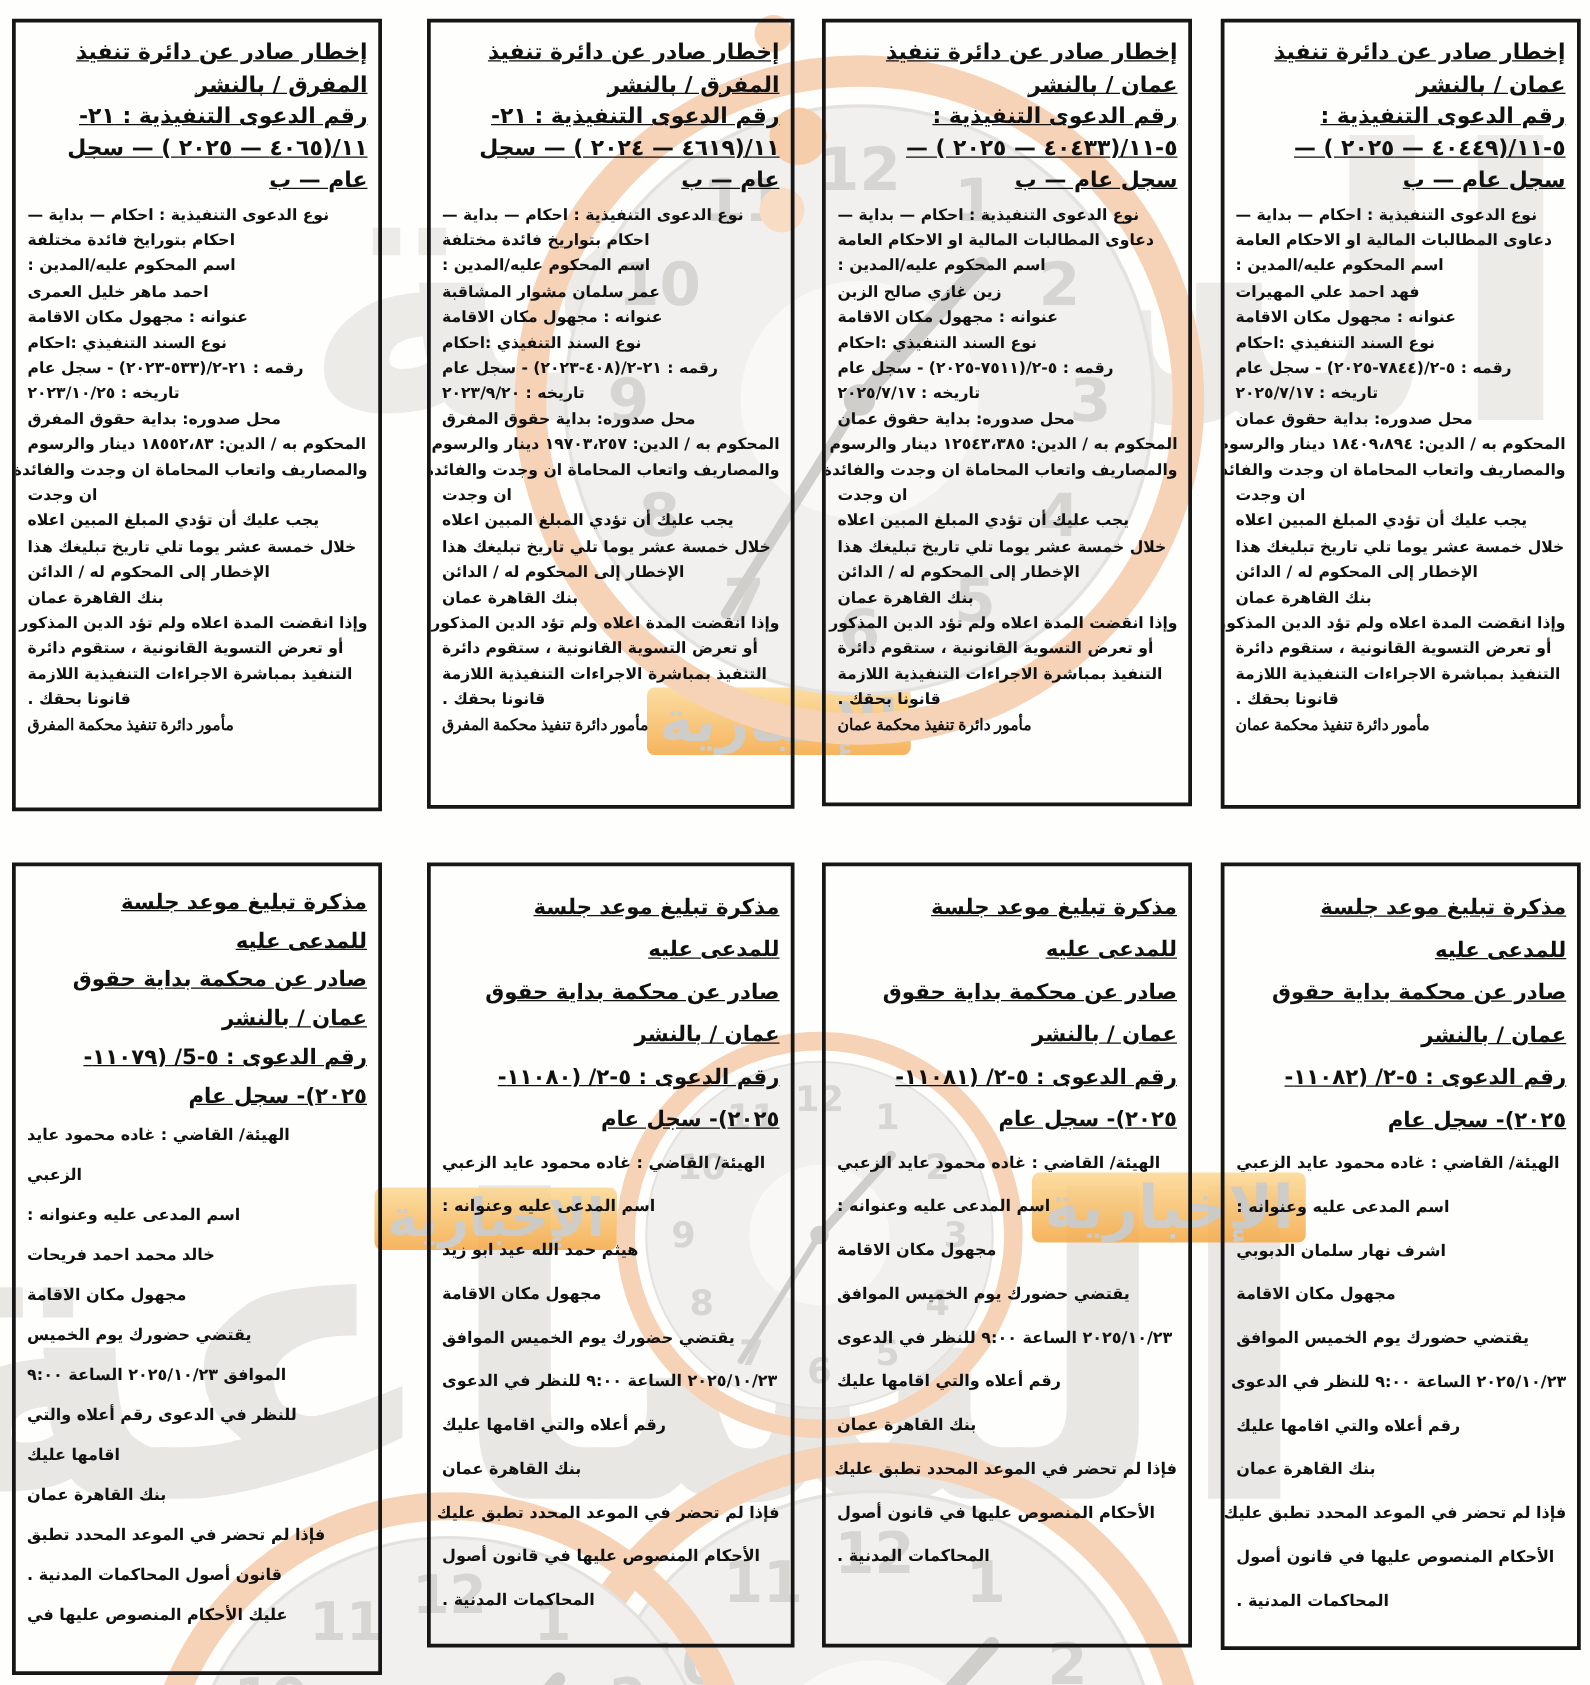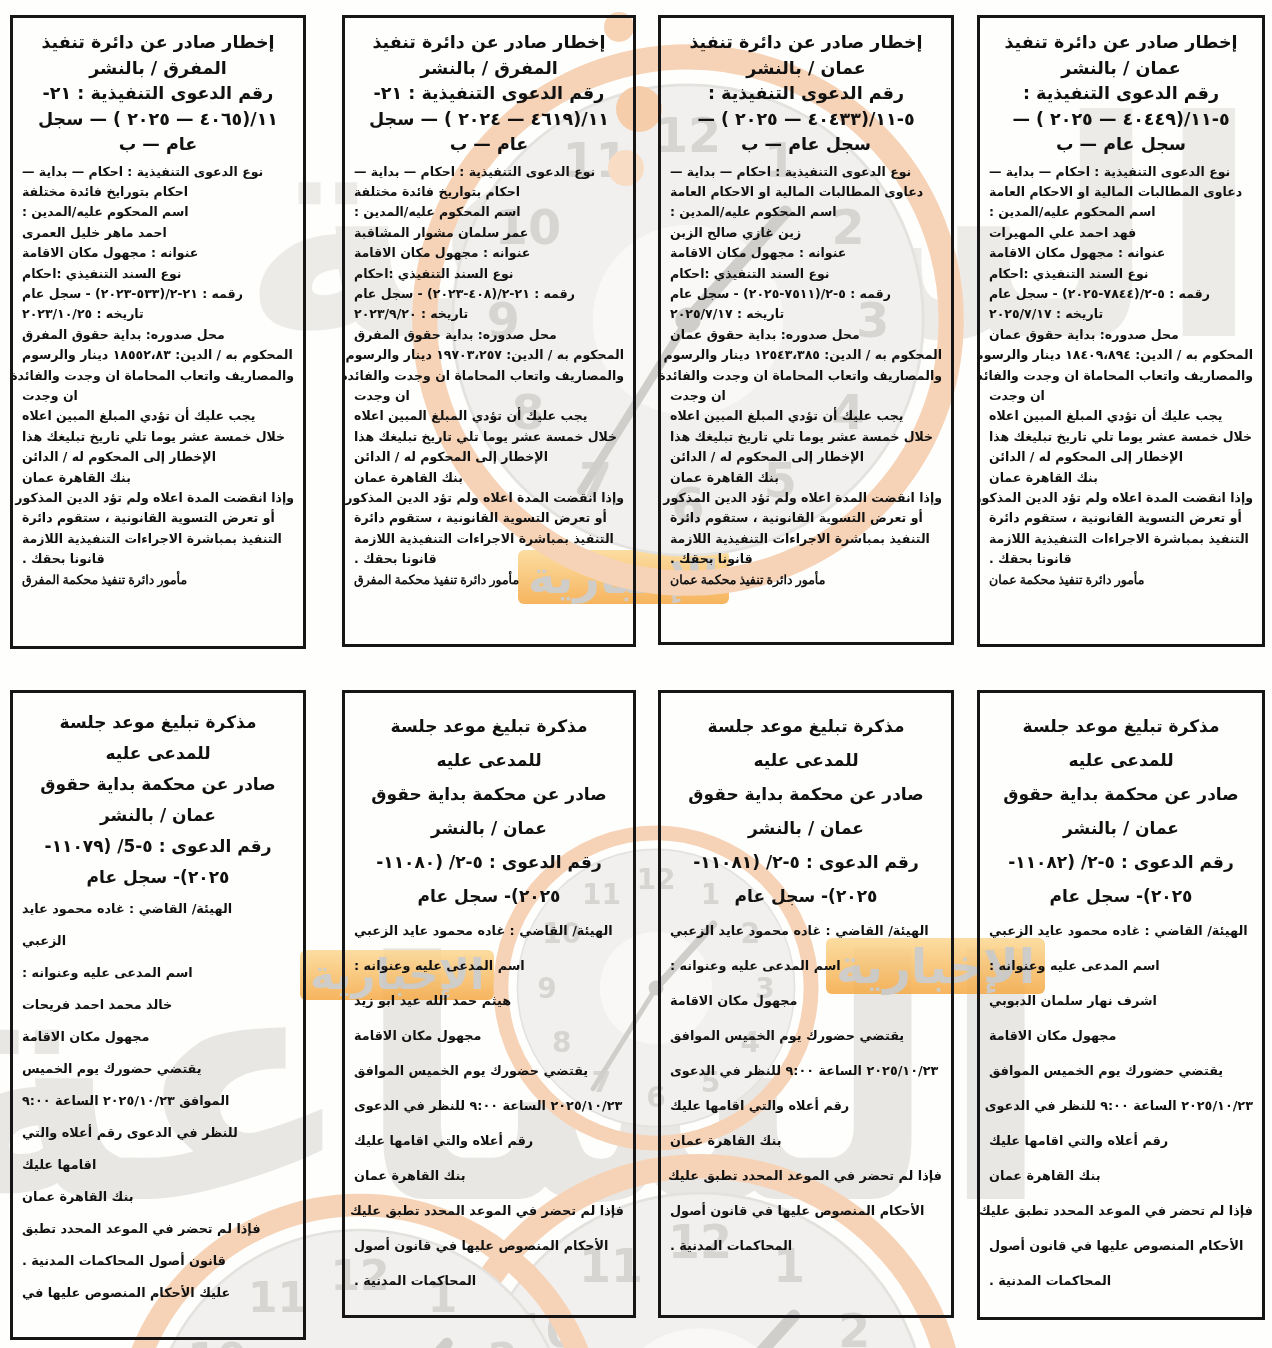--- a/index.html
+++ b/index.html
@@ -44,21 +44,21 @@
   }
   .n0{left:977px;top:15px;width:288px;height:632px;}
   .n1{left:658px;top:15px;width:296px;height:630px;}
   .n2{left:342px;top:15px;width:294px;height:632px;}
   .n3{left:10px; top:15px;width:296px;height:634px;}
   .n4{left:977px;top:690px;width:288px;height:630px;padding-top:16px;}
   .n5{left:658px;top:690px;width:296px;height:628px;padding-top:16px;}
   .n6{left:342px;top:690px;width:294px;height:628px;padding-top:16px;}
   .n7{left:10px; top:690px;width:296px;height:650px;padding-top:14px;}
   .line{white-space:nowrap;}
-  .head{text-align:center;}
+  .head{text-align:right;text-decoration:underline;}
   .body{text-align:left;}
   .row-top    .head-line{font-size:17.5px;line-height:25.5px;}
   .row-top    .body-line{font-size:12.5px;line-height:20.4px;}
   .row-bottom .head-line{font-size:17px;line-height:34px;}
   .row-bottom .body-line{font-size:12.8px;line-height:35px;}
   .row-bottom.tight .head-line{font-size:17px;line-height:31px;}
   .row-bottom.tight .body-line{font-size:12.8px;line-height:32px;}
   .row-top .head{margin-bottom:4px;}
   .signature{padding-left:0;padding-right:16px;font-family:Liberation Serif, serif;}
 </style>

